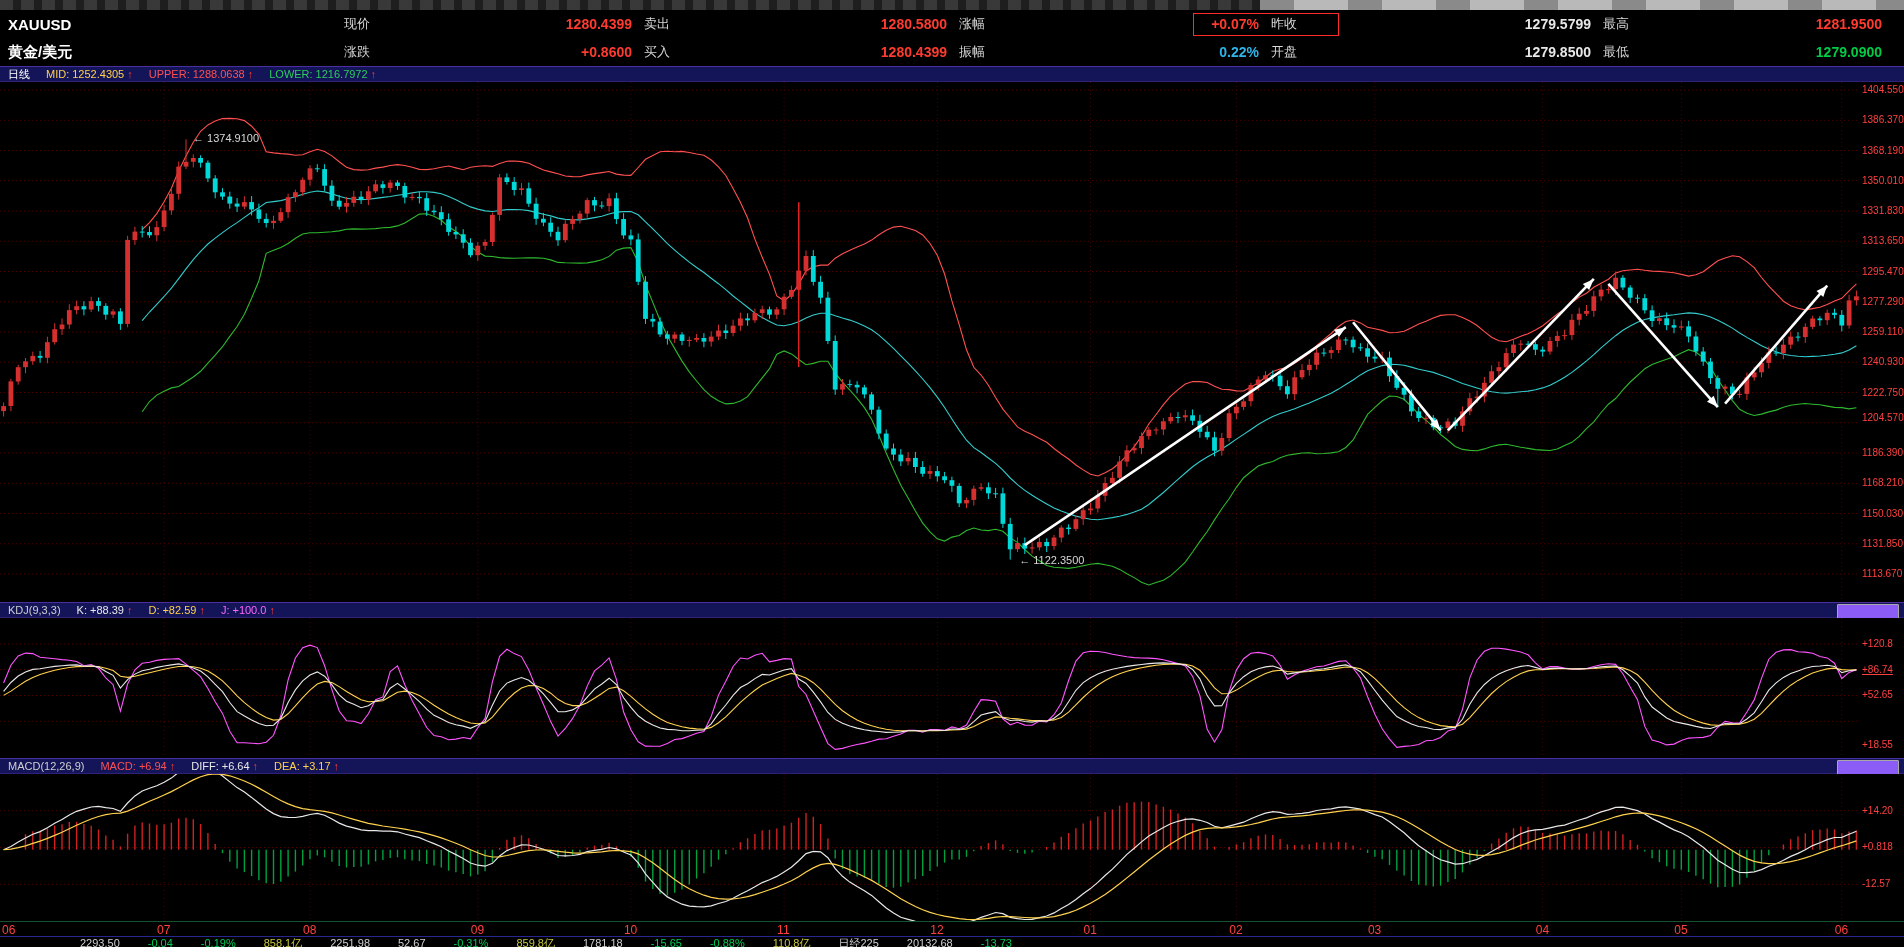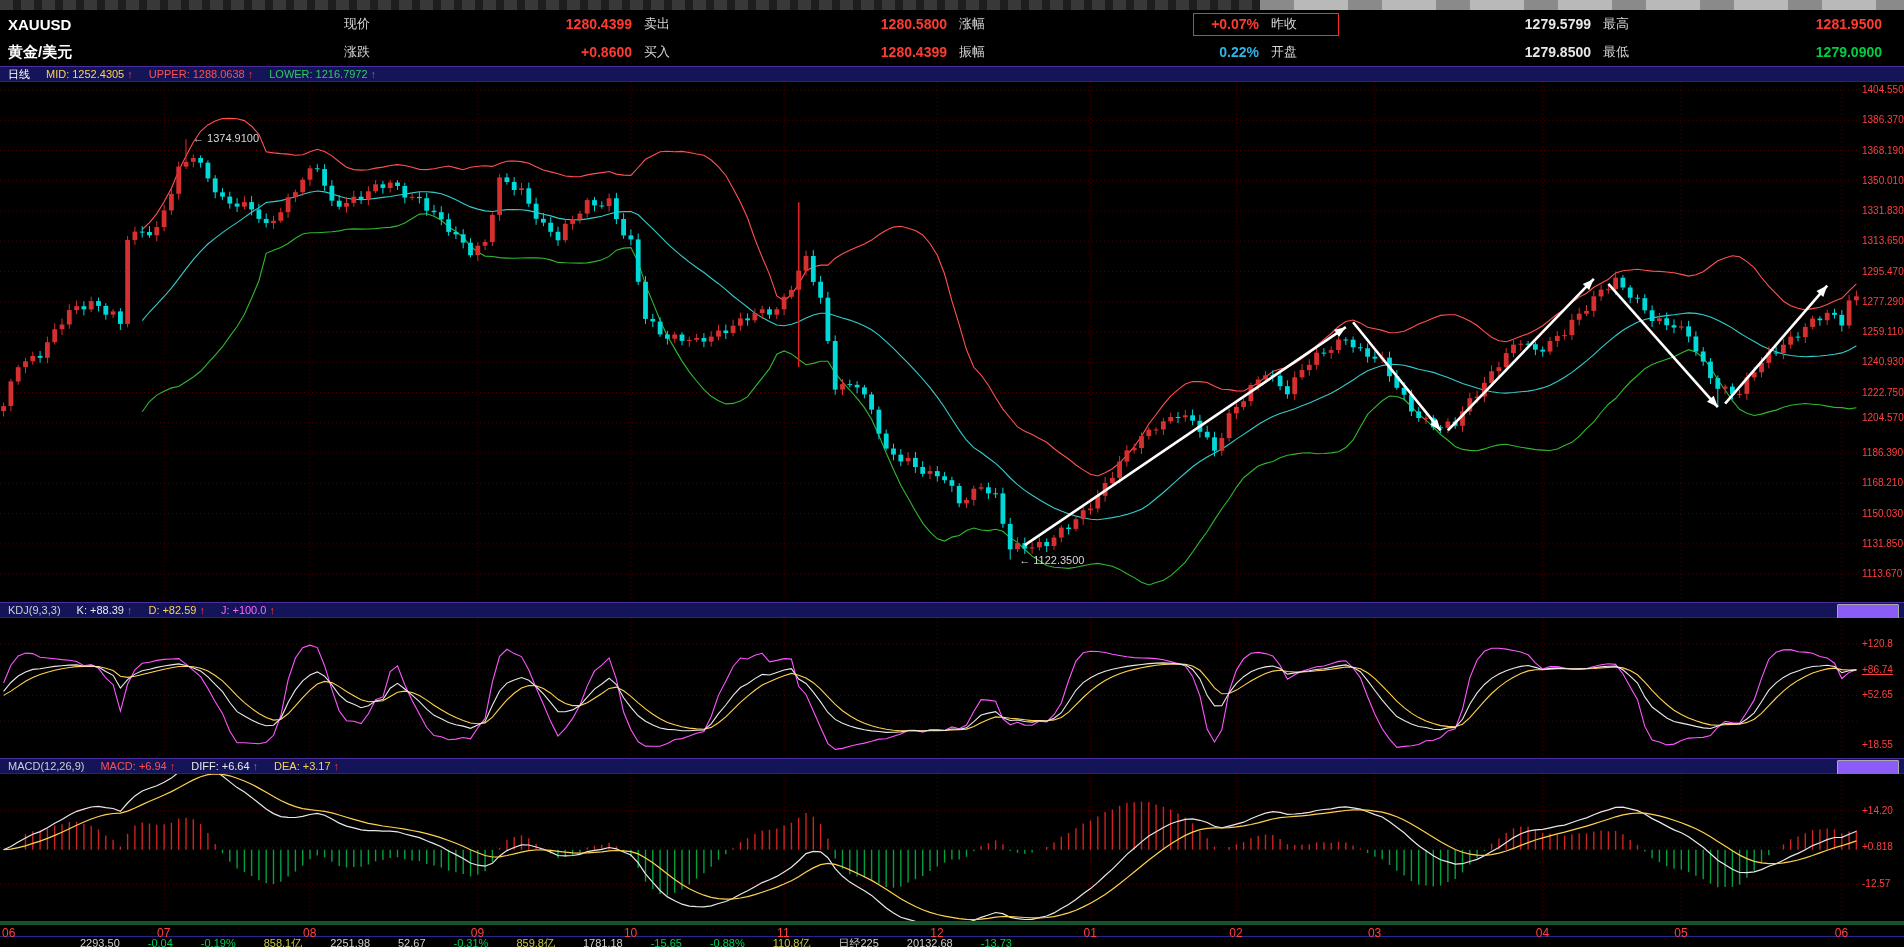--- a/index.html
+++ b/index.html
@@ -33,21 +33,21 @@
   #macd-pane{height:147px}
   .pane svg{position:absolute;left:0;top:0;display:block}
   .y-axis{position:absolute;right:0;top:0;width:44px;height:100%}
   .axis-label{position:absolute;left:2px;font-size:10px;color:#ff4040;white-space:nowrap;line-height:10px}
   
   #annotation{position:absolute;left:474px;top:330px;color:#ff2424;font-weight:bold;
     font-size:17px;line-height:19px;white-space:nowrap}
   #annotation .big{font-size:19px;line-height:23px;padding-left:14px}
   
   #x-axis{height:16px;position:relative;font-size:12px;color:#ff4040;background:#000;
-    border-top:4px solid #14532d;border-bottom:1px solid #27278f}
+    border-top:1px solid #14532d;border-bottom:1px solid #27278f}
   #x-axis .xl{position:absolute;top:1px}
   
   #bottom-strip{height:10px;background:#000;overflow:hidden;display:flex;gap:28px;
     padding-left:80px;font-size:11px;align-items:flex-start;white-space:nowrap}
   #bottom-strip span{line-height:13px}
 </style>
 </head>
 <body>
 
 <div id="top-strip">

